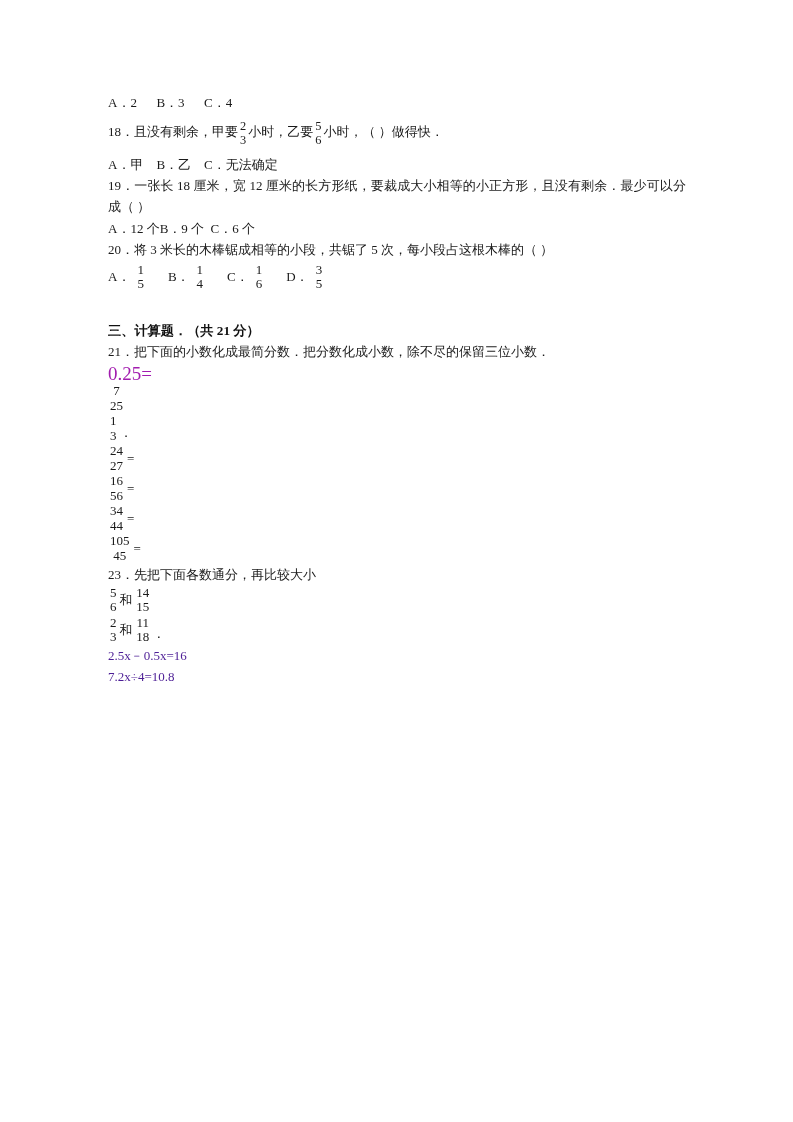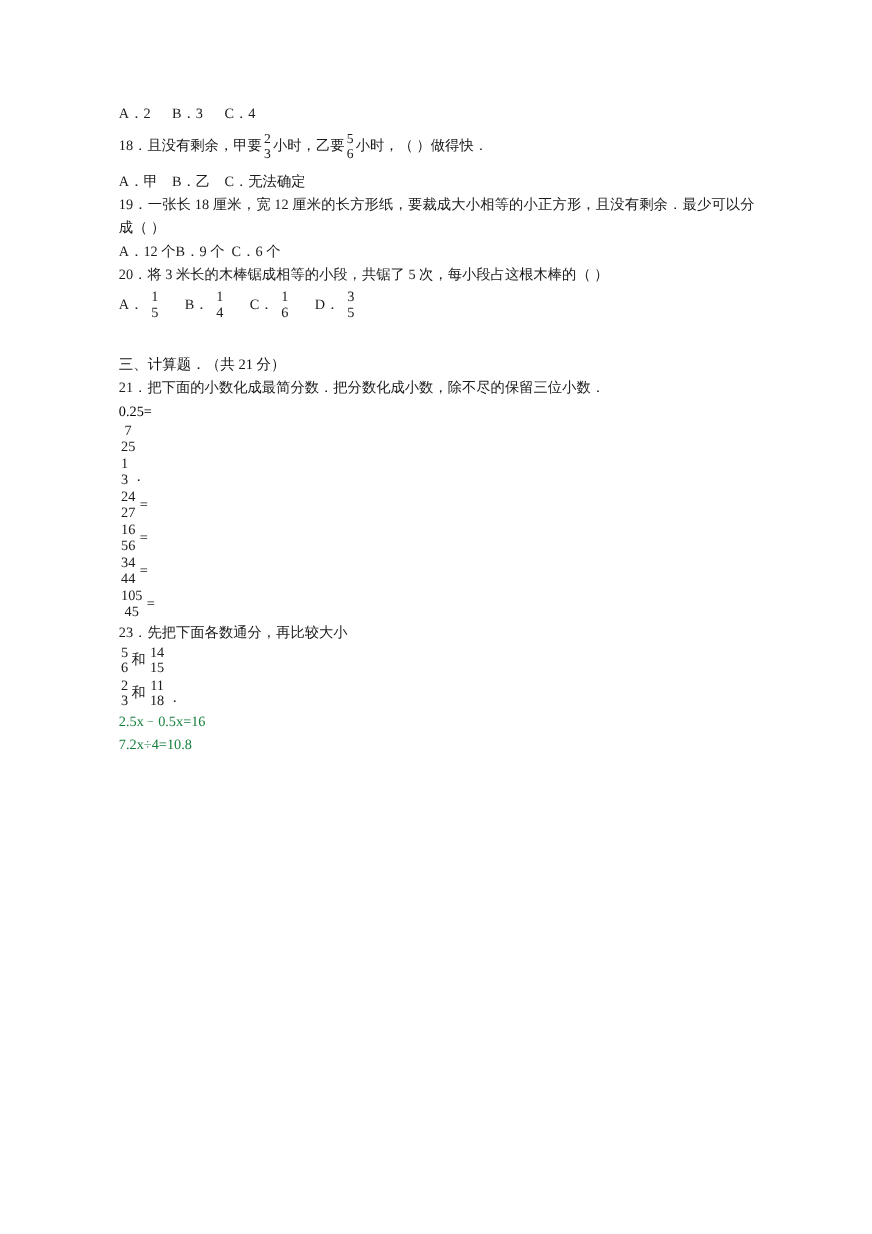--- a/index.html
+++ b/index.html
@@ -21,41 +21,41 @@
   }
   .content {
     position: absolute;
     left: 108px;
     top: 92px;
     width: 578px;
   }
 
   
   .line {
-    font-size: 13.0px;
-    line-height: 21px;
-    color: #000000;
+    font-size: 19px;
+    line-height: 21px;
+    color: #a21caf;
     white-space: pre-wrap;
   }
   .q-line {
     font-size: 13.0px;
     line-height: 21.5px;
     color: #1a1a1a;
     text-align: justify;
     text-justify: inter-ideograph;
   }
   .opt-line {
     font-size: 13.0px;
     line-height: 21px;
     color: #1a1a1a;
     white-space: pre;
   }
   .sec-head {
     font-size: 13.2px;
-    font-weight: normal;
+    font-weight: bold;
     line-height: 21px;
     color: #111111;
   }
   .spacer-sm { height: 7px; }
   .spacer-lg { height: 26px; }
 
   
   .frac {
     display: inline-flex;
     flex-direction: column;
@@ -119,21 +119,21 @@
   }
   .opt-frac-row .olabel { margin-right: 5px; }
   .opt-frac-row .ogap { width: 22px; }
   .opt-frac-row .frac { font-size: 13.0px; }
   .opt-frac-row .frac .num,
   .opt-frac-row .frac .den { line-height: 13.4px; }
 
   .eqn-line {
     font-size: 13.0px;
     line-height: 21px;
-    color: #15803d;
+    color: #4c1d95;
     white-space: pre;
   }
 </style>
 </head>
 <body>
 
 <div class="page">
   <div class="content">
 
     <div class="opt-line">A．2      B．3      C．4</div>

